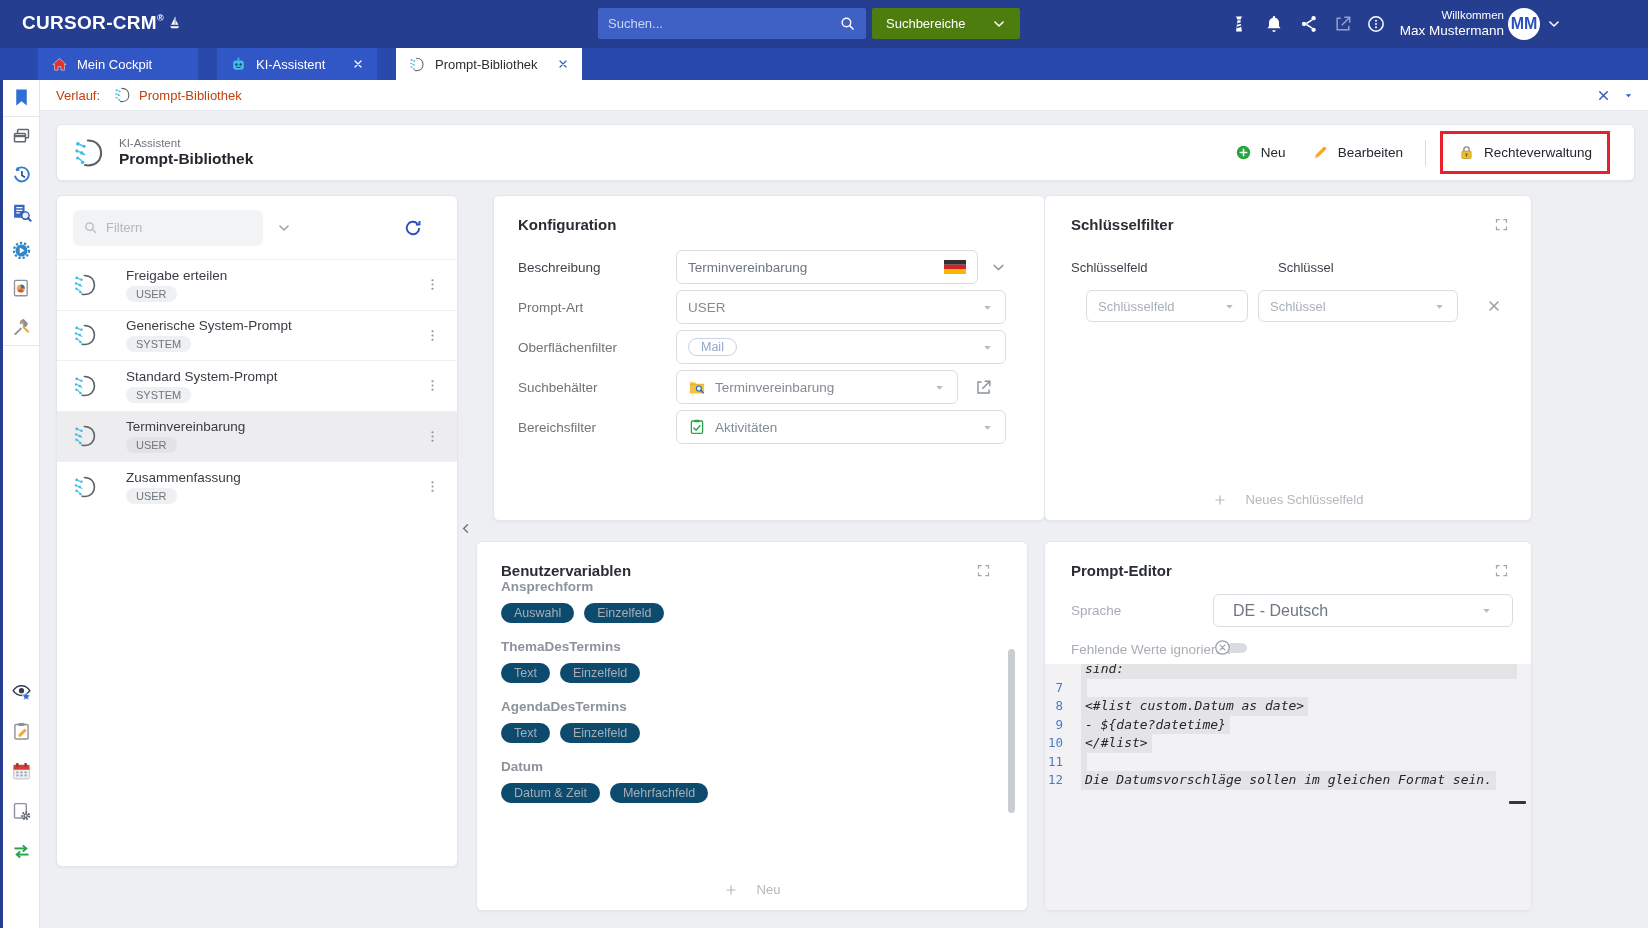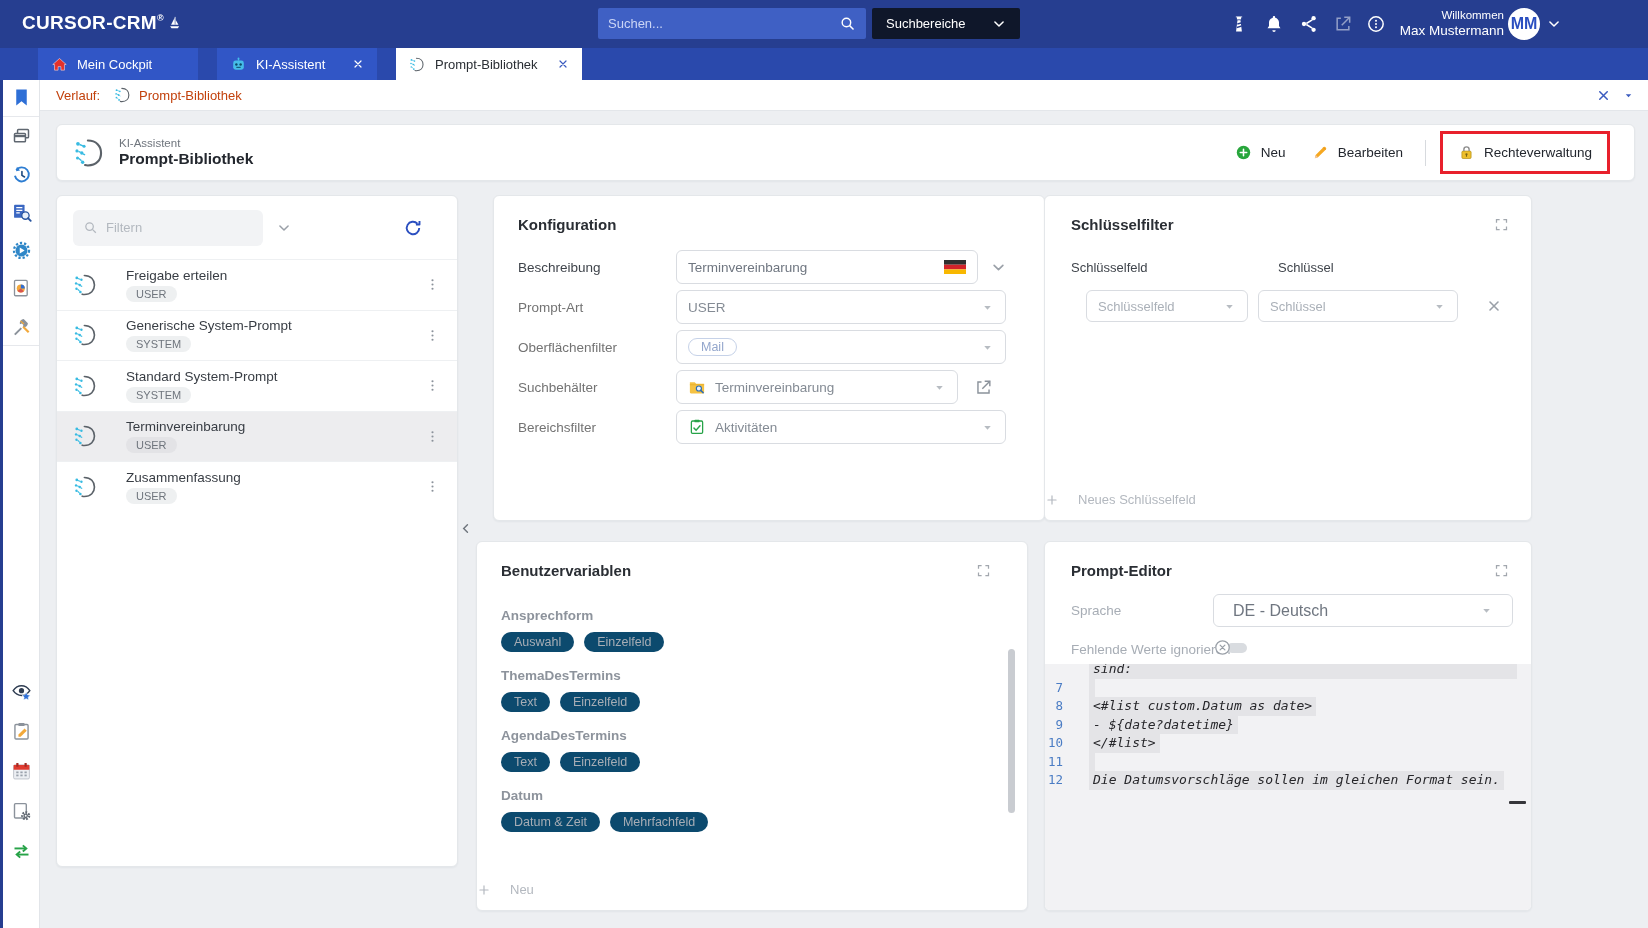--- a/index.html
+++ b/index.html
@@ -10,21 +10,21 @@
 
   
   .topbar{position:absolute;top:0;left:0;right:0;height:48px;background:#263e90;z-index:10}
   .logo{position:absolute;left:22px;top:12px;color:#fff;font-size:19px;font-weight:bold;letter-spacing:.3px;display:flex;align-items:flex-start}
   .logo sup{font-size:9px;margin-top:1px}
   .logo-boat{width:15px;height:19px;margin-left:3px;margin-top:1px}
   .search-box{position:absolute;left:598px;top:8px;width:268px;height:31px;background:#3f60c4;border-radius:2px;display:flex;align-items:center;padding:0 10px}
   .search-box input{flex:1;background:transparent;border:none;outline:none;color:#fff;font-size:13px;font-family:"Liberation Sans",sans-serif}
   .search-box input::placeholder{color:#ccd6f6}
   .search-ic{width:17px;height:17px;color:#fff}
-  .scope-btn{position:absolute;left:872px;top:8px;height:31px;background:#0f172a;border:none;border-radius:2px;color:#fff;font-size:13px;display:flex;align-items:center;gap:26px;padding:0 14px;cursor:pointer;font-family:"Liberation Sans",sans-serif}
+  .scope-btn{position:absolute;left:872px;top:8px;height:31px;background:#4d7c0f;border:none;border-radius:2px;color:#fff;font-size:13px;display:flex;align-items:center;gap:26px;padding:0 14px;cursor:pointer;font-family:"Liberation Sans",sans-serif}
   .scope-btn .chev{width:14px;height:14px}
   .top-ic{position:absolute;top:14px;width:20px;height:20px;color:#fff;cursor:pointer}
   .welcome{position:absolute;left:1392px;top:7px;width:112px;text-align:right;color:#fff;line-height:16px}
   .welcome .w1{font-size:11.5px}
   .welcome .w2{font-size:13.5px}
   .avatar{position:absolute;left:1508px;top:8px;width:32px;height:32px;border-radius:50%;background:#fff;color:#2b4fc0;font-weight:bold;font-size:16px;display:flex;align-items:center;justify-content:center;cursor:pointer}
   .user-caret{position:absolute;left:1547px;top:17px;width:14px;height:14px;color:#fff;cursor:pointer}
 
   
   .tabrow{position:absolute;top:48px;left:0;right:0;height:32px;background:#2a49ac;display:flex;padding-left:38px;z-index:9}
@@ -108,47 +108,47 @@
 
   
   .kf-panel{left:1044px;top:195px;width:488px;height:326px;padding:20px 26px}
   .kf-cols{display:flex;margin-top:27px;font-size:13px;color:#3f444b}
   .kf-col1{width:207px}
   .kf-dd-row{display:flex;align-items:center;margin-top:15px}
   .dd{height:32px;border:1px solid #d9dce1;border-radius:6px;display:flex;align-items:center;padding:0 11px;color:#aab0b8;font-size:13px;cursor:pointer}
   .dd1{width:162px;margin-left:15px}
   .dd2{width:200px;margin-left:10px}
   .dd-x{width:16px;height:16px;color:#9aa0a8;margin-left:28px;cursor:pointer}
-  .add-link{position:absolute;left:0;right:0;bottom:13px;display:flex;align-items:center;gap:19px;color:#b3b8bf;font-size:13px;cursor:pointer}
+  .add-link{position:absolute;left:0;right:0;bottom:13px;display:flex;justify-content:center;align-items:center;gap:19px;color:#b3b8bf;font-size:13px;cursor:pointer}
   .add-link .plus-ic{width:14px;height:14px}
 
   
   .vars-panel{left:476px;top:541px;width:552px;height:370px;padding:20px 24px;overflow:hidden}
   .vars-panel .expand-btn{right:36px}
-  .vgroups{margin-top:29px}
+  .vgroups{}
   .vgroup{margin-bottom:16px}
   .vname{font-size:13.5px;font-weight:bold;color:#8d939c;margin-bottom:9px}
   .vtags{display:flex;gap:10px}
   .vtag{background:#0c4a6e;color:#a7adb5;font-size:12.5px;padding:3px 13px;border-radius:12px;white-space:nowrap}
   .vscroll{position:absolute;right:12px;top:107px;width:7px;height:164px;background:#c9ccd1;border-radius:4px;cursor:pointer}
 
   
   .editor-panel{left:1044px;top:541px;width:488px;height:370px;overflow:hidden}
   .editor-panel .ptitle{position:absolute;left:26px;top:20px}
   .pe-lang-label{position:absolute;left:26px;top:61px;font-size:13.5px;color:#a7adb5}
   .pe-lang-dd{position:absolute;left:168px;top:52px;width:300px;height:33px;border:1px solid #d9dce1;border-radius:6px;display:flex;align-items:center;padding:0 19px;font-size:16px;color:#6f7680;cursor:pointer}
   .pe-miss-label{position:absolute;left:26px;top:100px;font-size:13.5px;color:#a7adb5}
   .toggle{position:absolute;left:168px;top:96px;display:flex;align-items:center;cursor:pointer}
   .toggle .tg-circle{width:19px;height:19px;z-index:2}
   .toggle .tg-track{width:20px;height:10px;background:#d9dce0;border-radius:5px;margin-left:-5px}
   .editor{position:absolute;left:0;right:0;top:122px;bottom:0;background:#f2f2f4;overflow:hidden;padding-top:3px}
   .cline{display:flex;height:18.5px;line-height:18.5px;align-items:stretch}
   .cline.partial{margin-top:-7px}
   .lno{width:18px;text-align:right;color:#4a7cc4;font-family:"DejaVu Sans Mono",monospace;font-size:12.5px;flex:0 0 auto}
-  .ltext{margin-left:26px;font-family:"DejaVu Sans Mono",monospace;font-style:italic;font-size:13px;color:#26262a;white-space:pre}
+  .ltext{margin-left:18px;font-family:"DejaVu Sans Mono",monospace;font-style:italic;font-size:13px;color:#26262a;white-space:pre}
   .ltext.hl{background:#e4e4e7;padding:0 4px}
   .ltext.sliver{background:#e4e4e7;width:6px;padding:0}
   .cline.partial .ltext.hl{flex:1;margin-right:14px}
   .editor-mark{position:absolute;right:5px;top:137px;width:17px;height:3px;background:#36363a;border-radius:1px;cursor:pointer}
 </style>
 </head>
 <body>
 
 <header class="topbar">
   <div class="logo">

